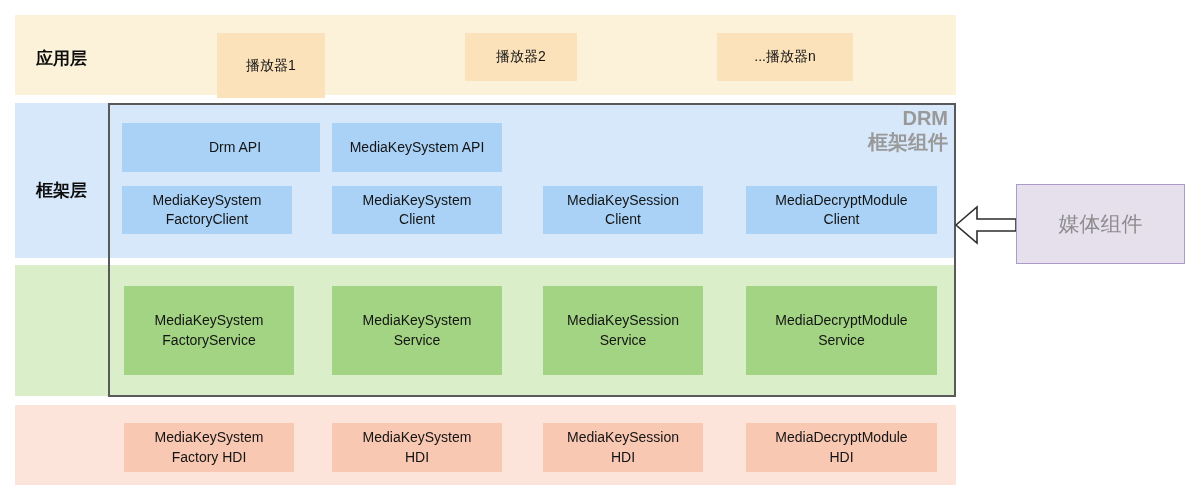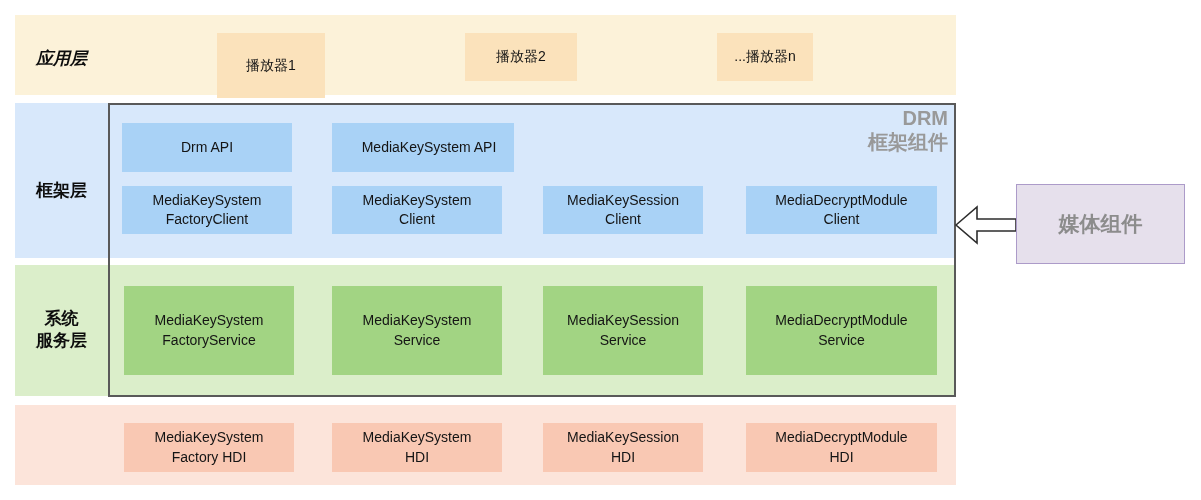--- a/index.html
+++ b/index.html
@@ -31,50 +31,48 @@
   .drm-frame-label{
     position:absolute;top:1px;right:6px;text-align:right;
     font-weight:bold;font-size:20px;line-height:1.2;color:var(--frame-label-text,#999999);
     white-space:pre-line;
   }
   .media-box{
     position:absolute;left:1016px;top:184px;width:169px;height:80px;
     background:var(--media-box-fill,#E6E0EC);
     border:1.5px solid var(--media-box-border,#AC9BC9);box-sizing:border-box;
     display:flex;align-items:center;justify-content:center;
-    font-weight:bold;font-size:21px;color:var(--media-label-text,#8C8C8C);
+    font-weight:normal;font-size:21px;color:var(--media-label-text,#8C8C8C);
   }
   .arrow-svg{position:absolute;left:954px;top:203px;}
 </style>
 </head>
 <body>
 
 <div class="canvas">
 
   <div class="band band-app"></div>
   <div class="band band-framework"></div>
   <div class="band band-service"></div>
   <div class="band band-hdi"></div>
 
-  <div class="layer-label" style="top:48px;font-style:italic;">应用层</div>
+  <div class="layer-label" style="top:48px;">应用层</div>
   <div class="layer-label" style="top:180px;">框架层</div>
-  <div class="layer-label" style="top:308px;">系统
-服务层</div>
 
   <div class="box box-app" style="left:217px;top:33px;width:108px;height:65px;">播放器1</div>
   <div class="box box-app" style="left:465px;top:33px;width:112px;height:48px;text-align:right;">播放器2</div>
-  <div class="box box-app" style="left:717px;top:33px;width:96px;height:48px;">...播放器n</div>
+  <div class="box box-app" style="left:717px;top:33px;width:136px;height:48px;">...播放器n</div>
 
   <div class="drm-frame">
     <div class="drm-frame-label">DRM
 框架组件</div>
   </div>
 
-  <div class="box box-framework" style="left:122px;top:123px;width:170px;height:49px;">Drm API</div>
-  <div class="box box-framework" style="left:332px;top:123px;width:170px;height:49px;padding-left:12px;">MediaKeySystem API</div>
+  <div class="box box-framework" style="left:122px;top:123px;width:170px;height:49px;padding-left:28px;">Drm API</div>
+  <div class="box box-framework" style="left:332px;top:123px;width:170px;height:49px;">MediaKeySystem API</div>
 
   <div class="box box-framework" style="left:122px;top:186px;width:170px;height:48px;">MediaKeySystem
 FactoryClient</div>
   <div class="box box-framework" style="left:332px;top:186px;width:170px;height:48px;">MediaKeySystem
 Client</div>
   <div class="box box-framework" style="left:543px;top:186px;width:160px;height:48px;">MediaKeySession
 Client</div>
   <div class="box box-framework" style="left:746px;top:186px;width:191px;height:48px;">MediaDecryptModule
 Client</div>
 

